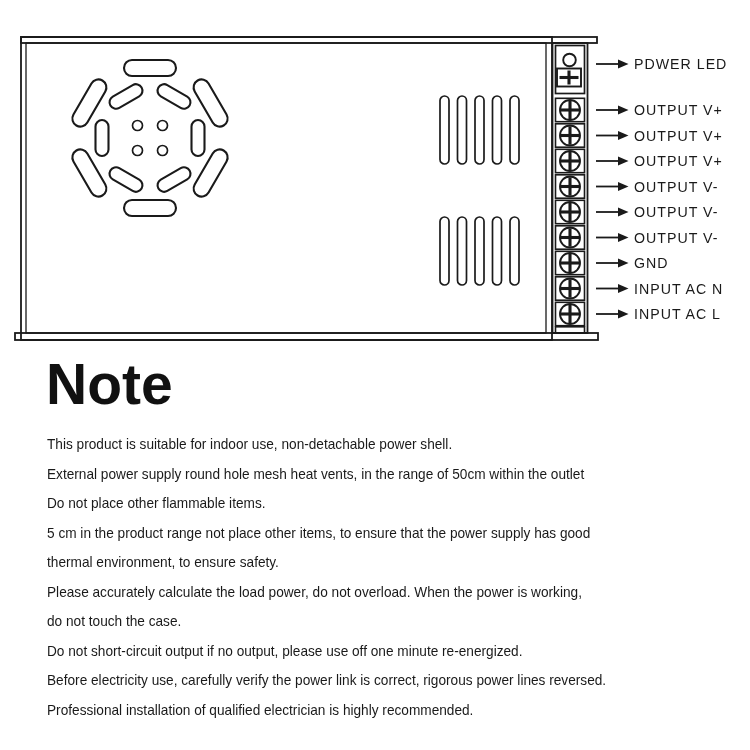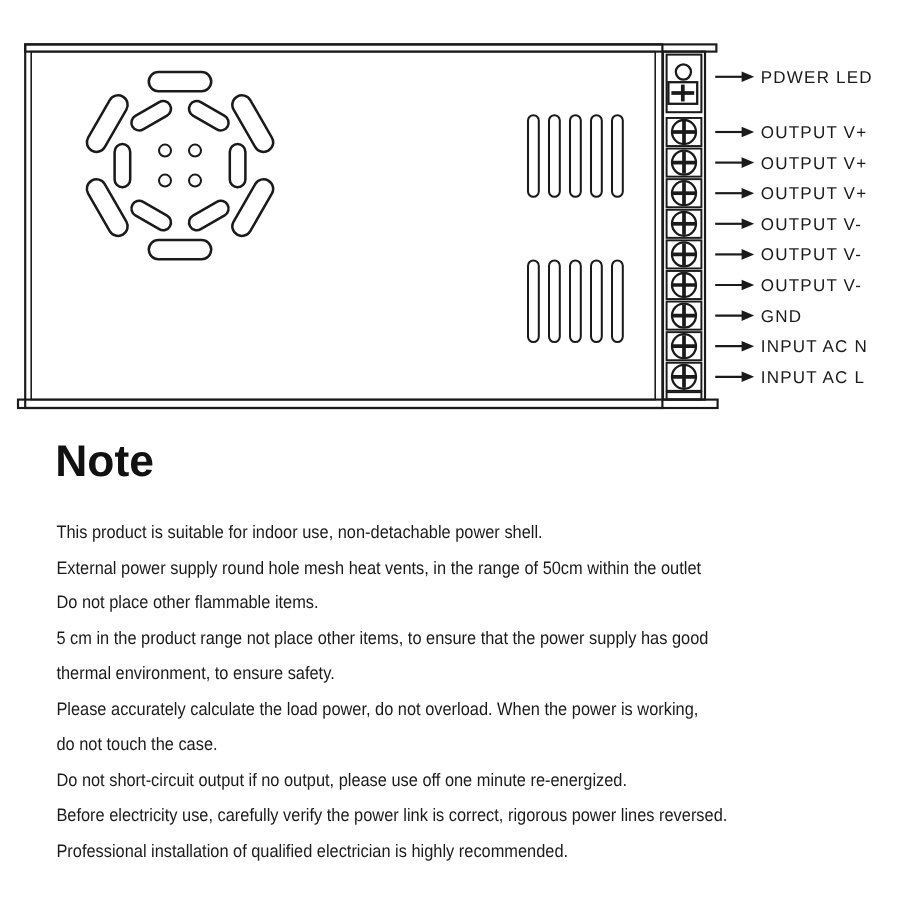--- a/index.html
+++ b/index.html
@@ -25,21 +25,21 @@
   .terminal-label-text {
     font-family: "Liberation Sans", sans-serif;
     font-size: 14.2px;
     letter-spacing: 1px;
     fill: #1a1a1a;
   }
   .note-heading {
     position: absolute;
     left: 46px;
     top: 356px;
-    font-size: 37px;
+    font-size: 57px;
     line-height: 57px;
     font-weight: bold;
     color: #111111;
     letter-spacing: 0px;
   }
   .note-lines {
     position: absolute;
     left: 47px;
     top: 429px;
     width: 740px;

